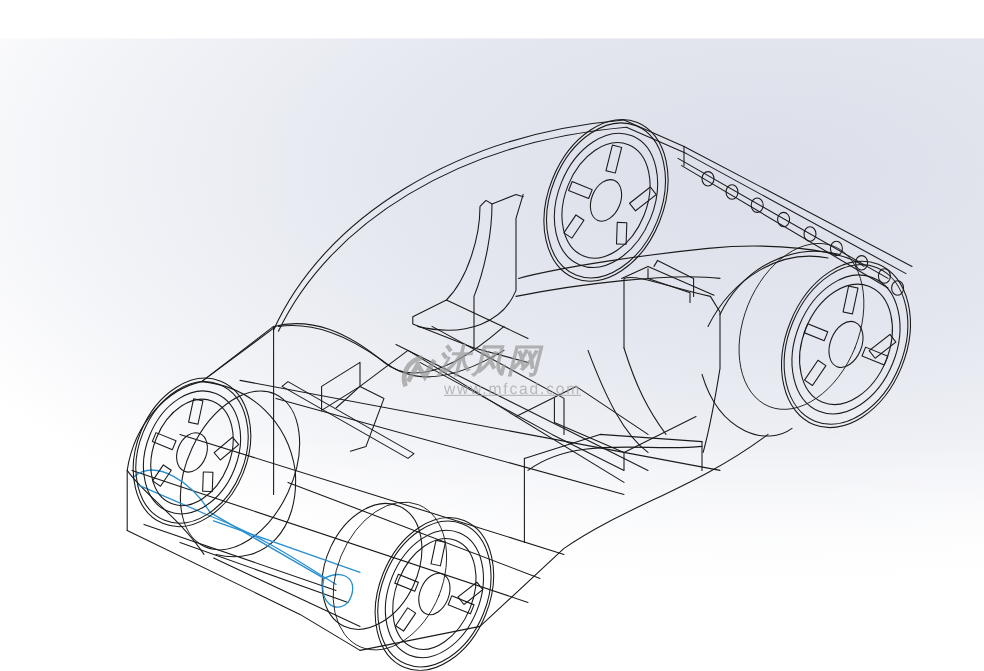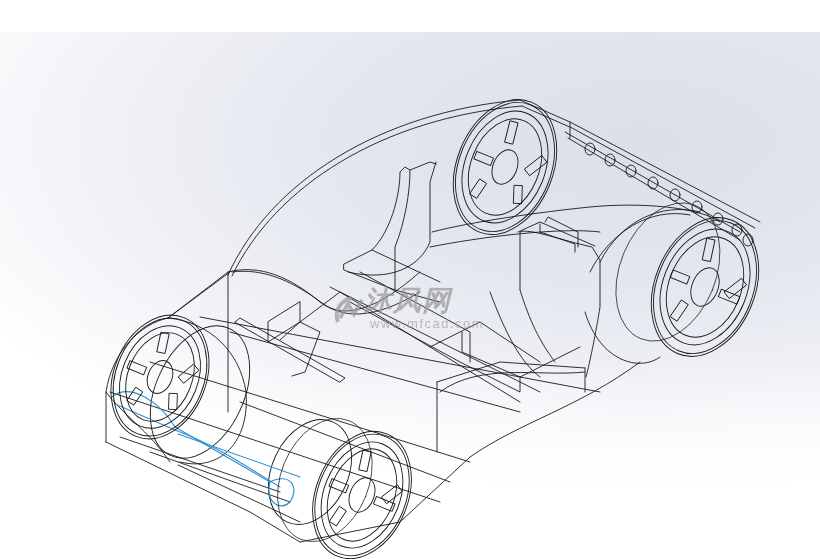--- a/index.html
+++ b/index.html
@@ -13,21 +13,21 @@
     content:""; position:absolute; left:0; right:0; bottom:0; height:230px;
     background: linear-gradient(to bottom, rgba(255,255,255,0) 0%, rgba(255,255,255,0.95) 60%, #ffffff 100%);
     pointer-events:none;
   }
   svg.model { position:absolute; left:0; top:0; z-index:1; }
   .wm {
     position:absolute; z-index:2; left:330px; top:254px; width:170px; height:50px;
     pointer-events:none; opacity:0.72;
   }
   .wm-cn { position:absolute; left:34px; top:-4px; font-family:"DejaVu Sans", sans-serif; font-size:28px; font-weight:bold; color:#9a9a9a; letter-spacing:1px; font-style:italic; }
-  .wm-url { position:absolute; left:40px; top:30px; font-size:13px; color:#a5a5a5; letter-spacing:1.5px; font-family:"Liberation Sans", sans-serif; }
+  .wm-url { position:absolute; left:40px; top:30px; font-size:13px; color:#a5a5a5; letter-spacing:1.5px; font-family:"Liberation Sans", sans-serif;text-decoration:underline; }
   .wm-logo { position:absolute; left:2px; top:6px; width:36px; height:36px; }
 </style>
 </head>
 <body>
 
 <div class="viewport">
 
   <svg class="model" width="820" height="559" viewBox="0 0 820 559" fill="none" stroke="#1a1a1a" stroke-width="0.9" stroke-linejoin="round" stroke-linecap="round">
 
     <g>

